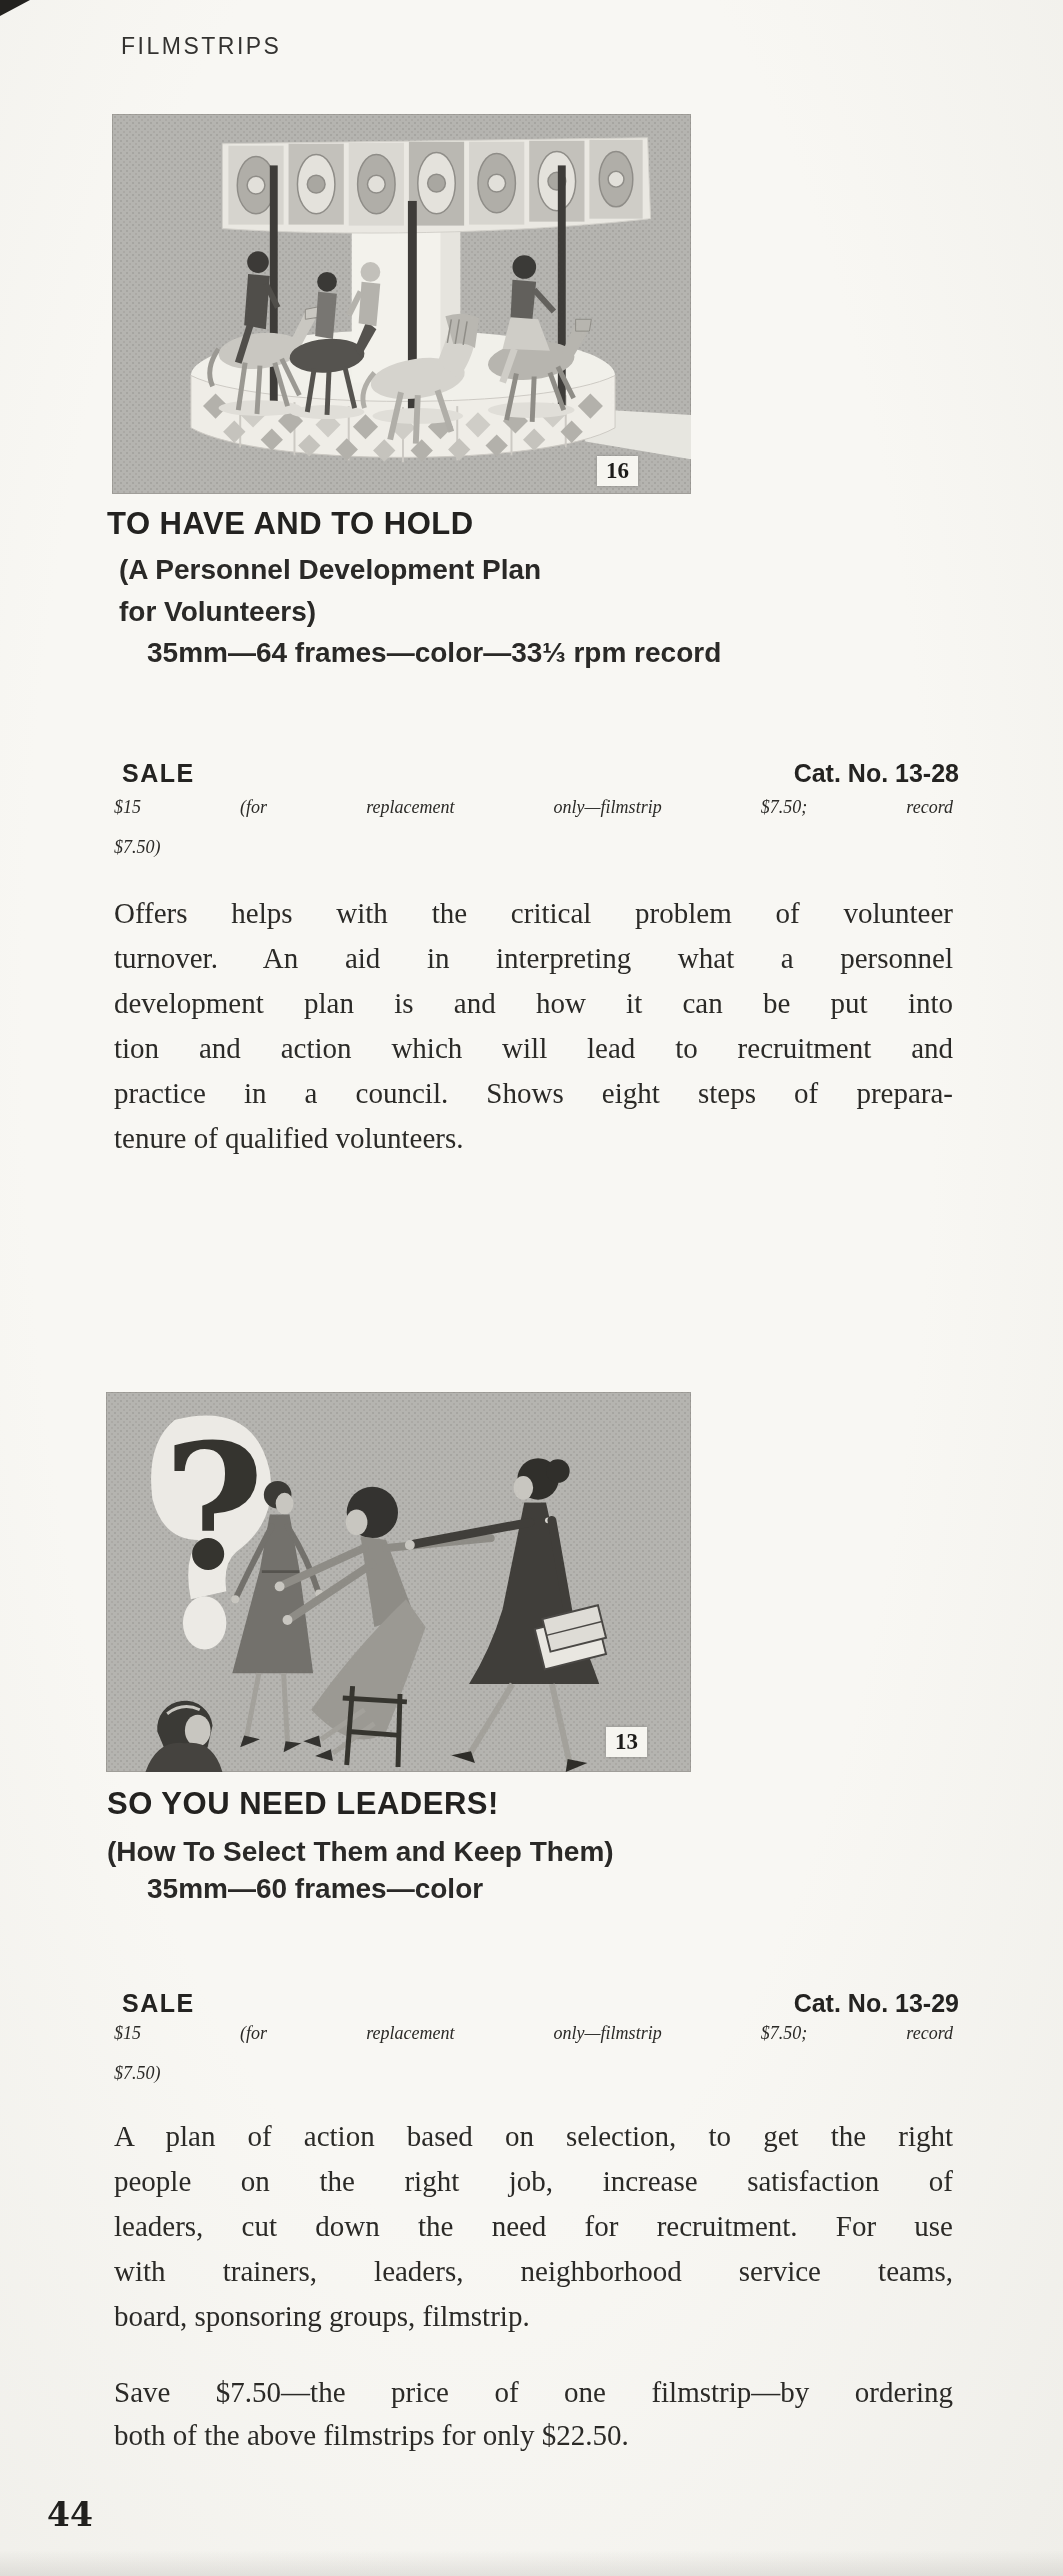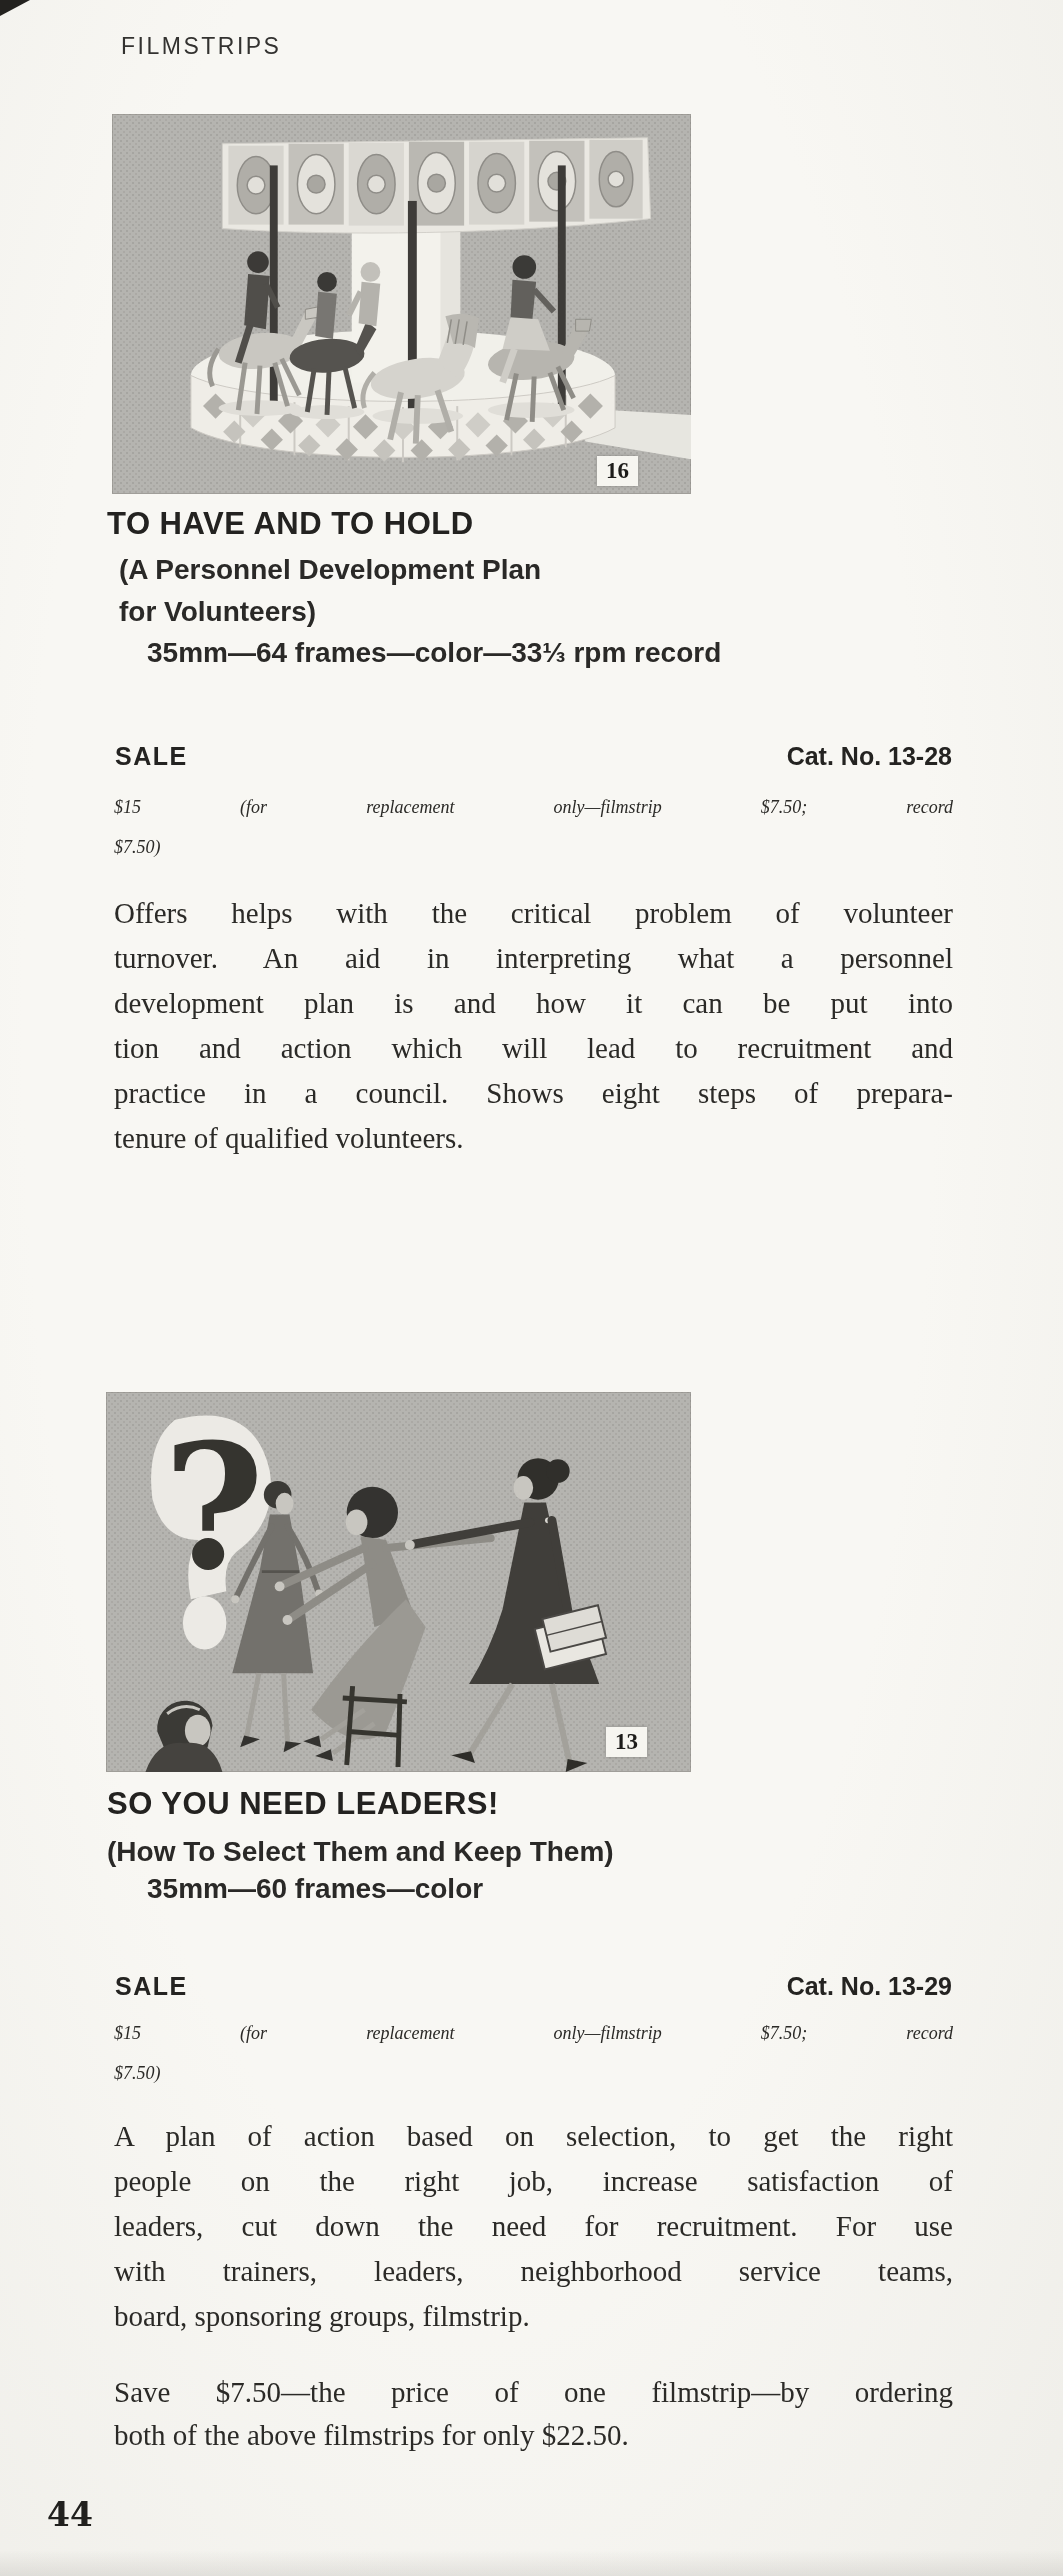--- a/index.html
+++ b/index.html
@@ -56,24 +56,24 @@
     position:absolute;left:107px;
     font-family:"Liberation Sans", sans-serif;font-weight:bold;
     font-size:28px;line-height:42px;color:#2a2927;white-space:nowrap;
   }
   .h-spec{
     position:absolute;left:107px;white-space:nowrap;
     font-family:"Liberation Sans", sans-serif;font-weight:bold;
     font-size:28px;color:#2a2927;margin-left:40px;
   }
   .sale-row{
-    position:absolute;left:115px;width:837px;
+    position:absolute;left:122px;width:837px;
     display:flex;justify-content:space-between;align-items:baseline;
     font-family:"Liberation Sans", sans-serif;font-weight:bold;
-    font-size:25px;color:#242321;
+    font-size:25px;color:#242321;margin-top:17px;
   }
   .sale-row .sale{letter-spacing:1.5px;}
   
   .serif-block{
     position:absolute;left:114px;width:839px;
     font-family:"Liberation Serif", serif;color:#2b2a27;
   }
   .price{font-size:18px;line-height:40px;font-style:italic;}
   .para{font-size:29px;line-height:45px;}
   .note{font-size:29px;line-height:43px;}

